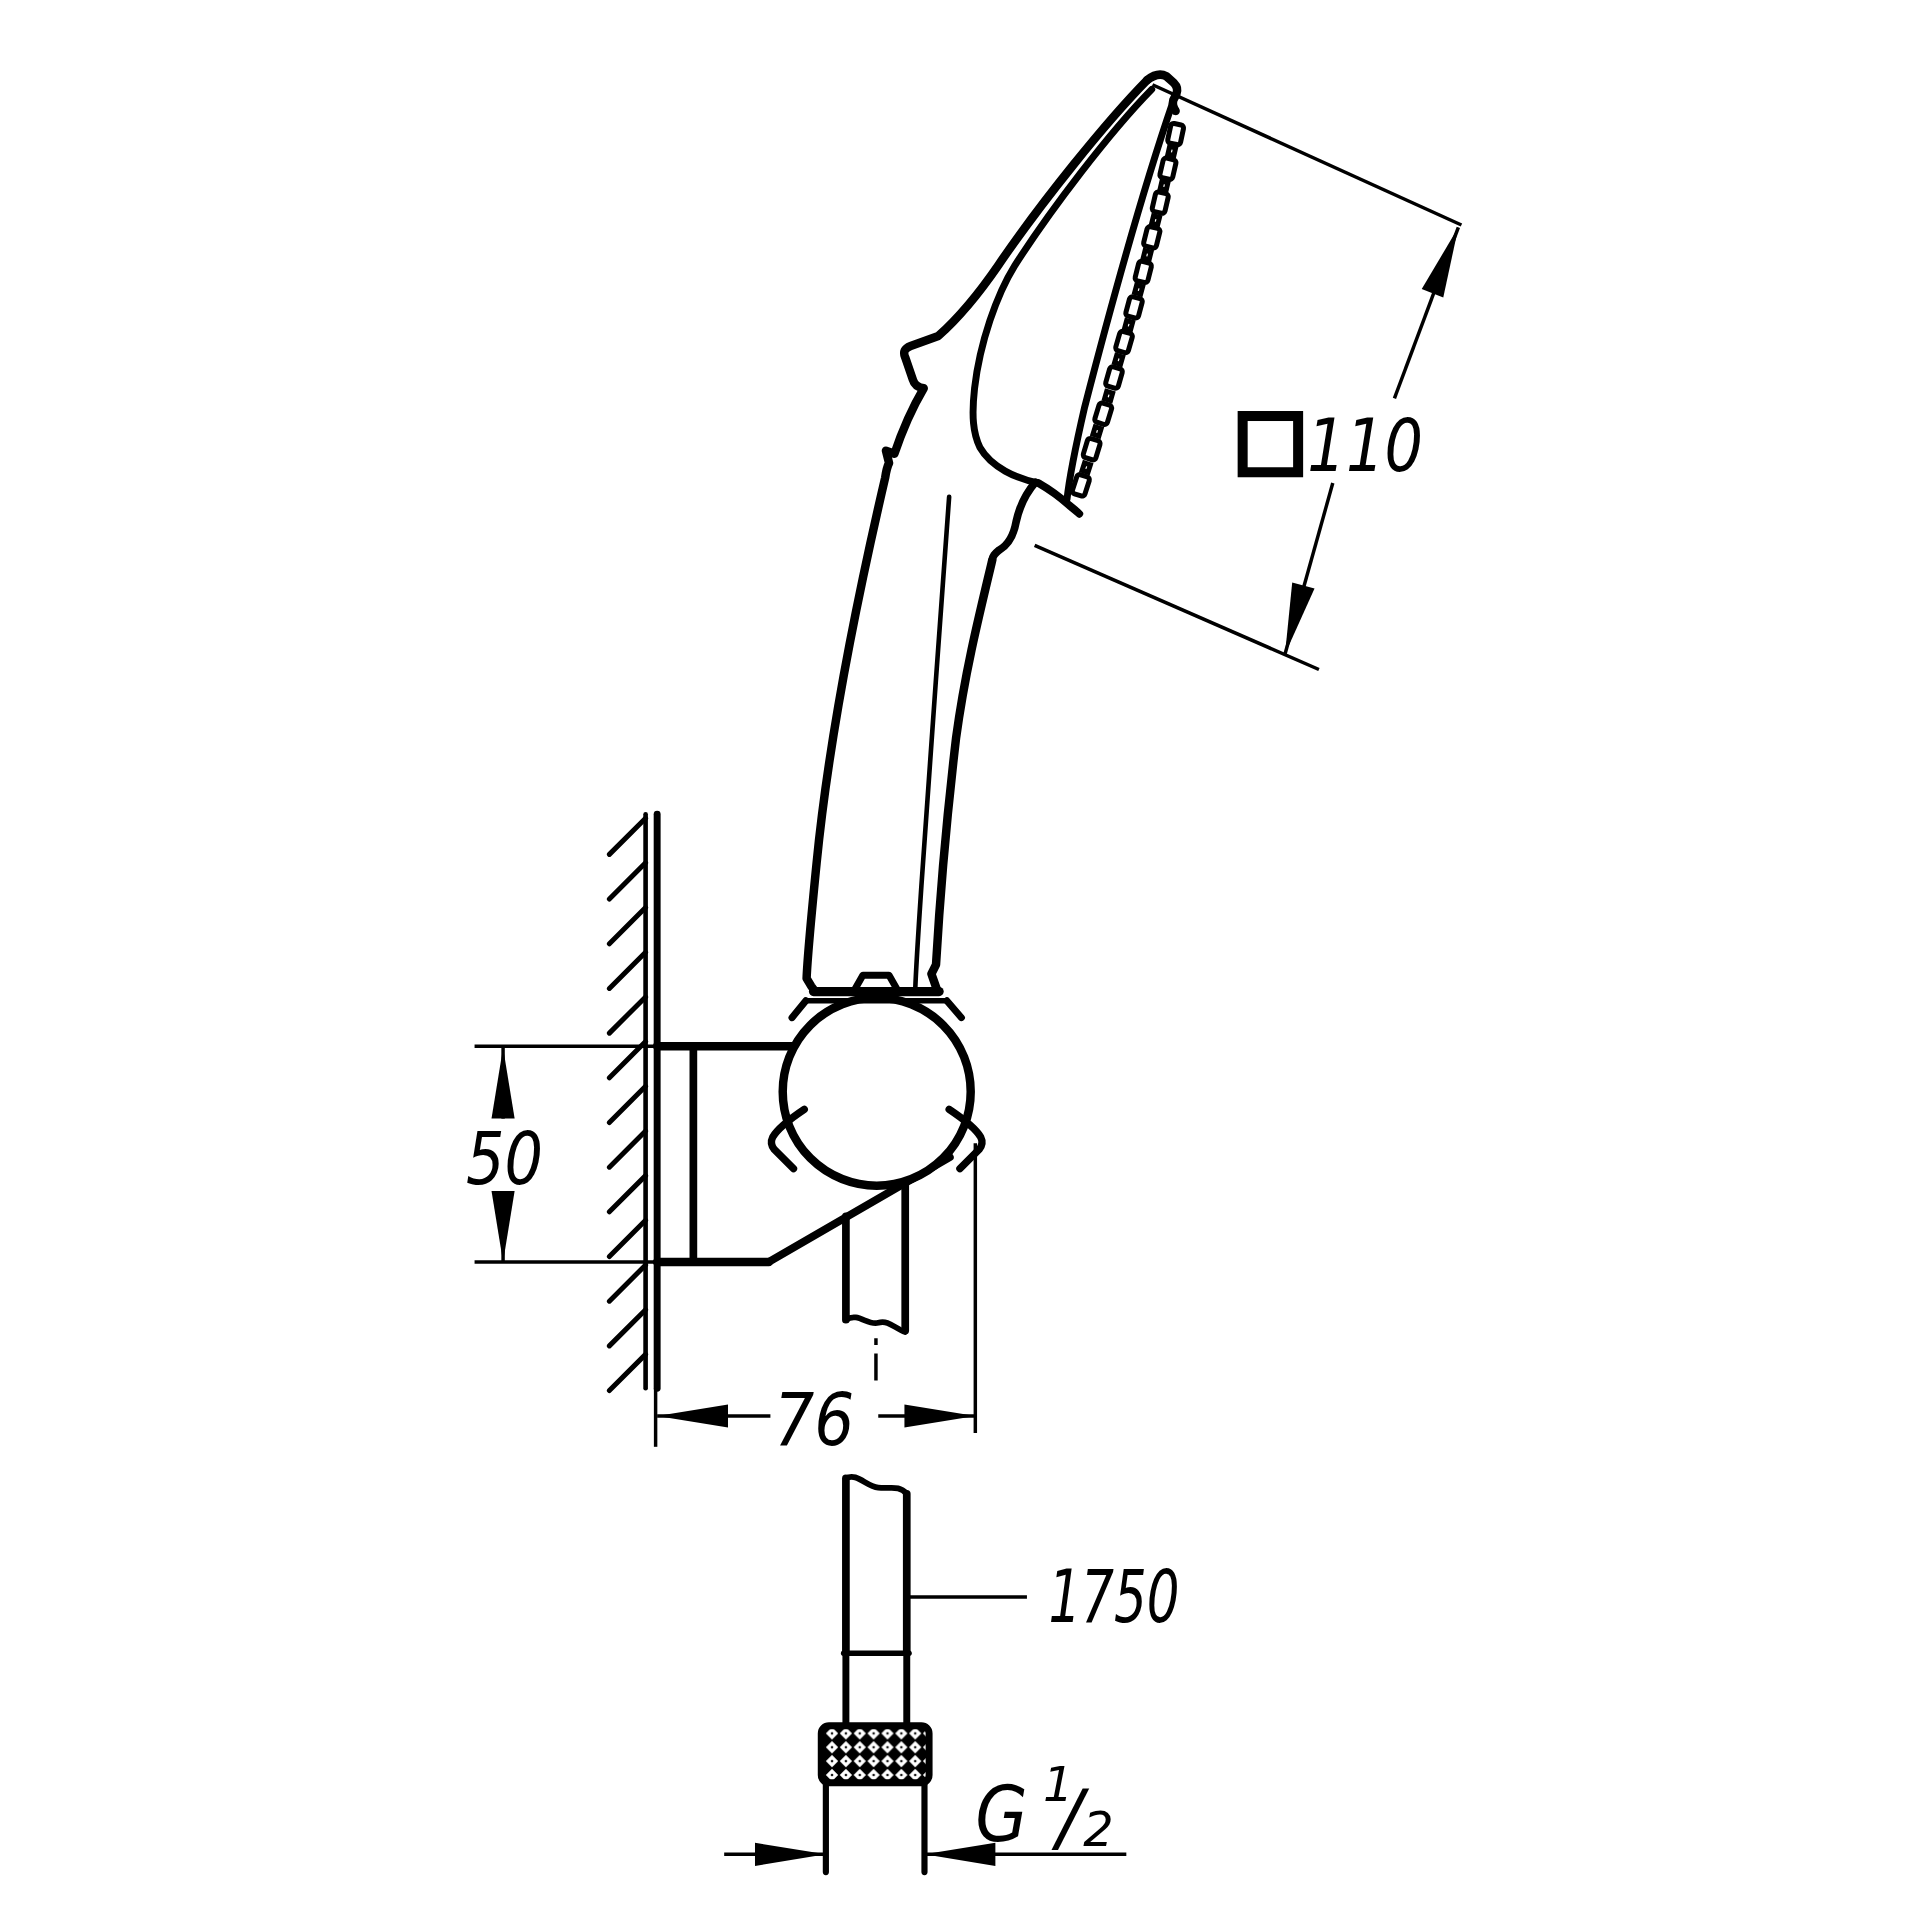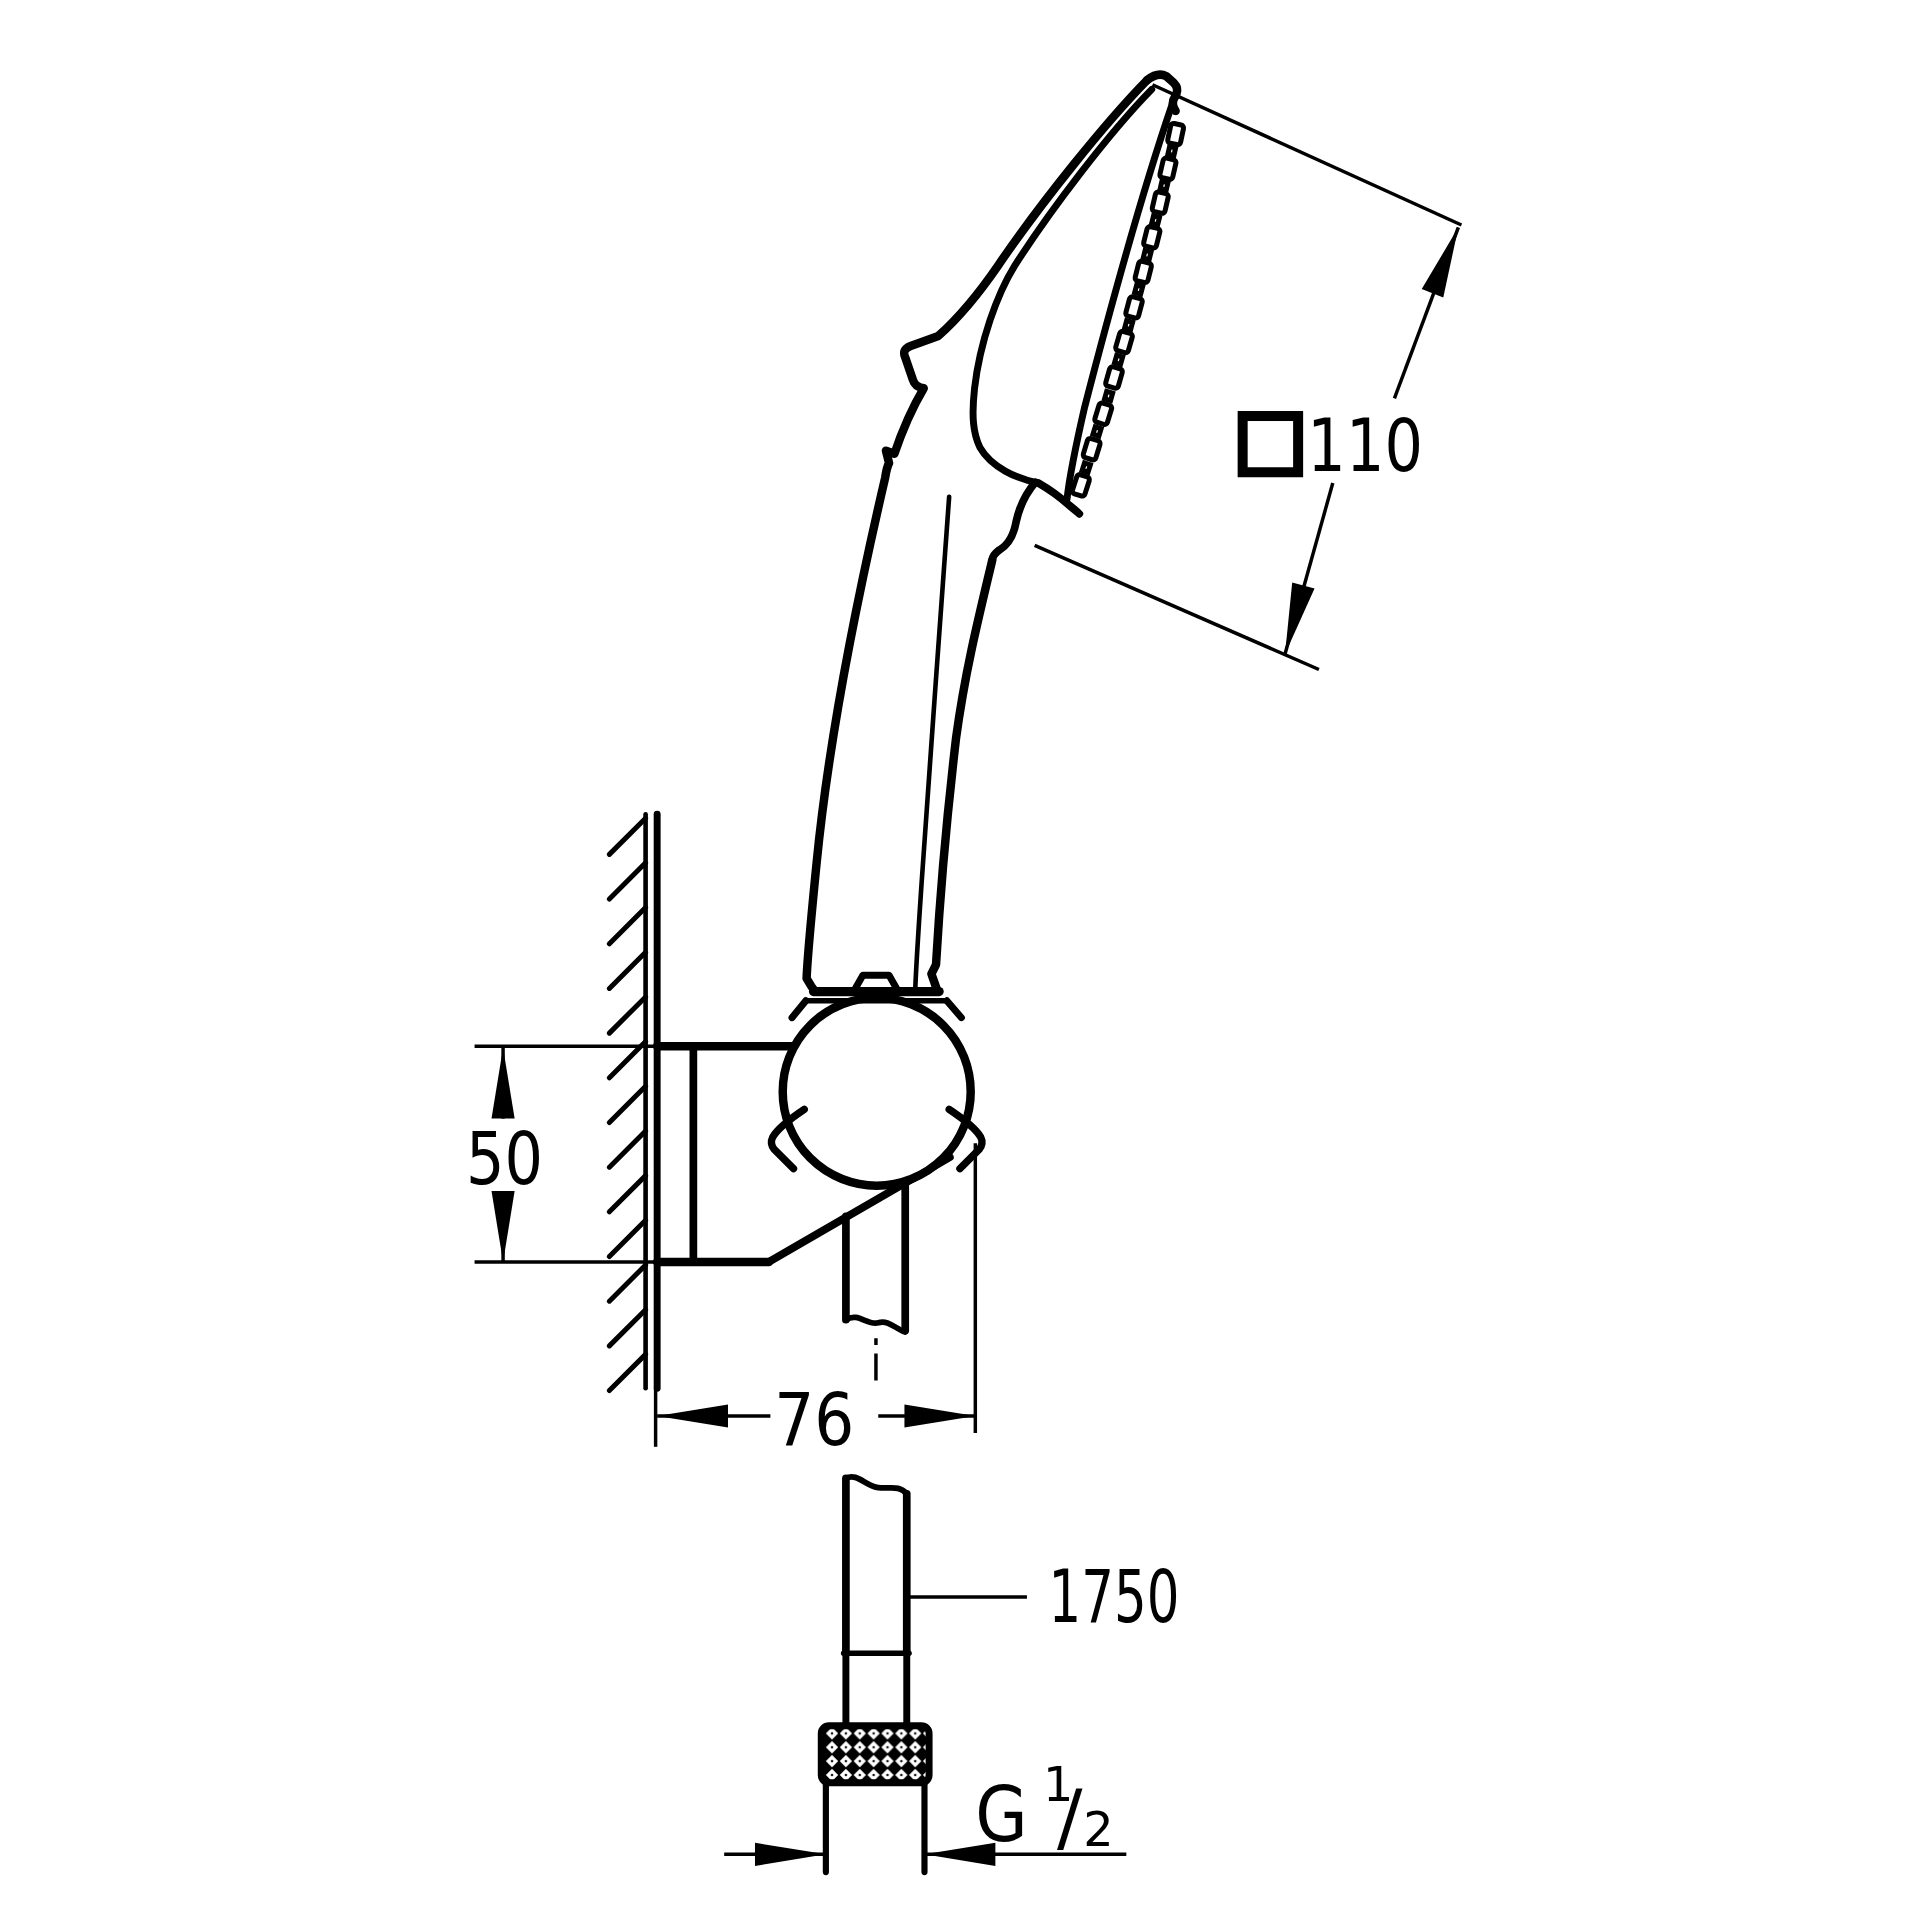--- a/index.html
+++ b/index.html
@@ -7,20 +7,21 @@
     padding: 0;
     background: #ffffff;
     font-family: "DejaVu Sans", "Liberation Sans", sans-serif;
   }
   .stage {
     width: 1926px;
     height: 1926px;
     background: #ffffff;
     position: relative;
     overflow: hidden;
+    font-style: italic;
   }
   svg { display: block; }
   .outline   { fill: none; stroke: #000; stroke-linecap: round; stroke-linejoin: round; }
   .thin      { fill: none; stroke: #000; stroke-width: 4.5; stroke-linecap: butt; }
   .ah        { fill: #000; stroke: none; }
   .dimtext   { fill: #000; font-family: "DejaVu Sans", "Liberation Sans", sans-serif; }
 </style>
 </head>
 <body>
 

